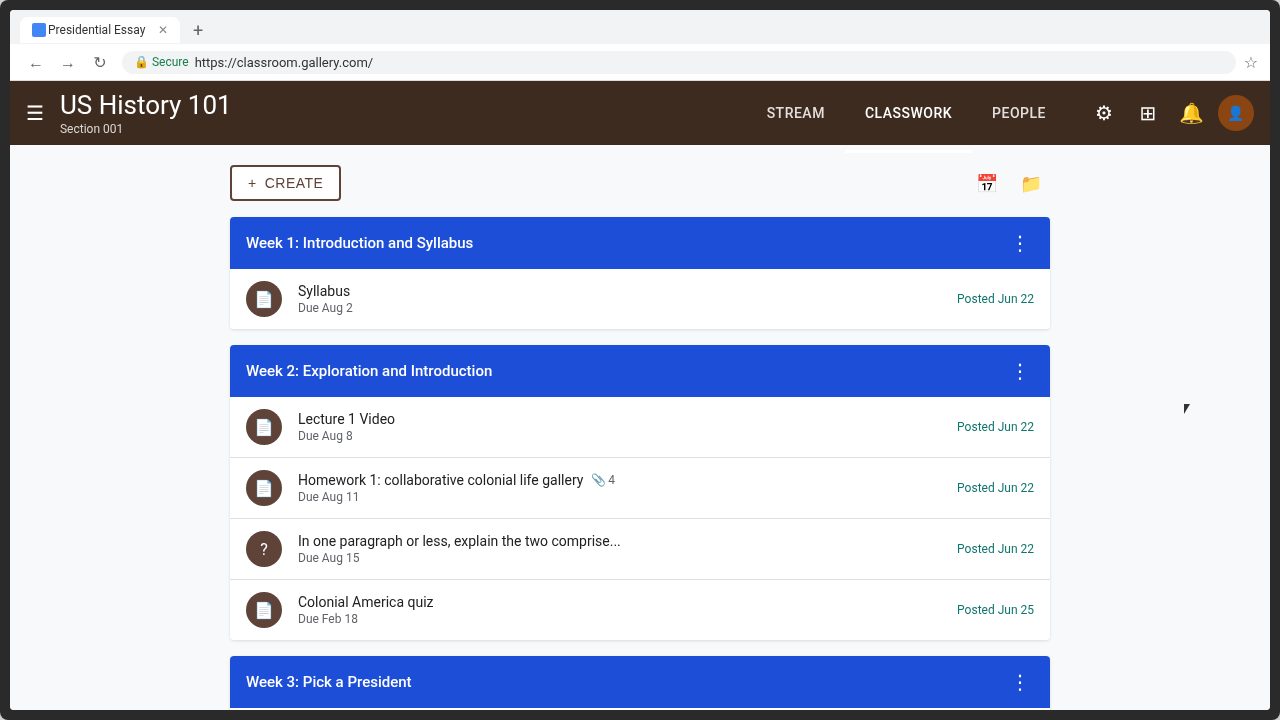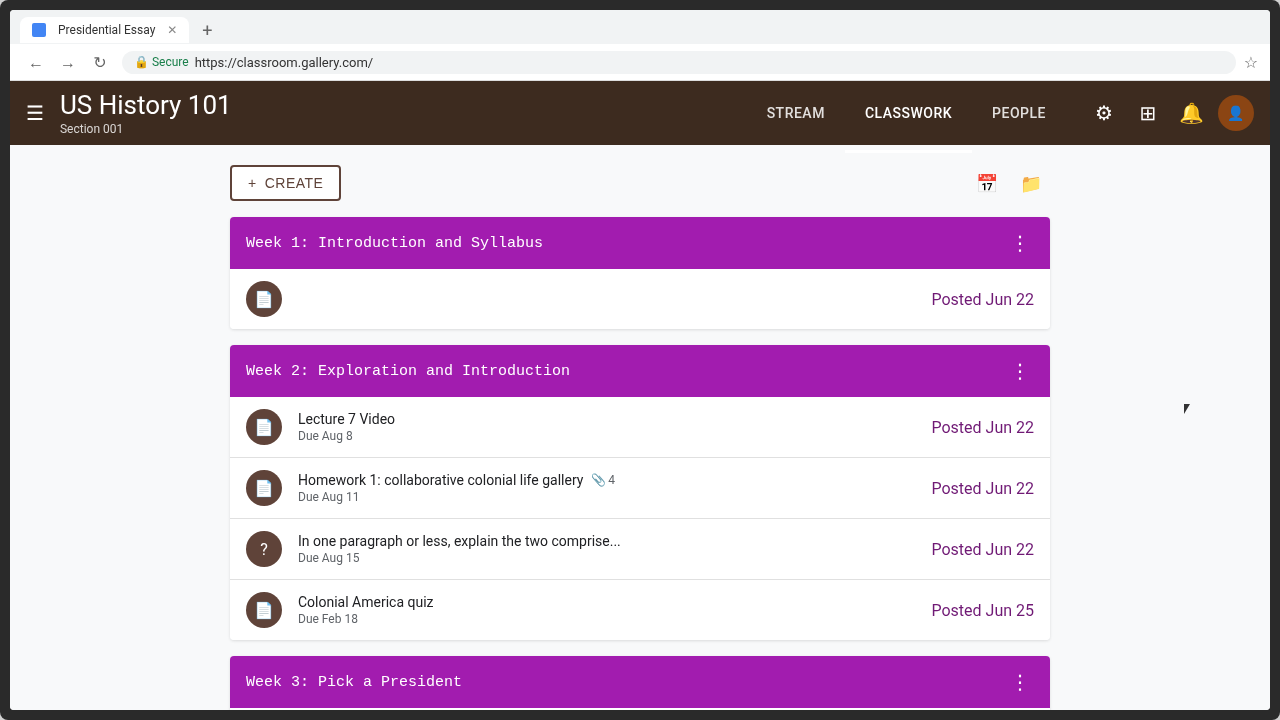--- a/index.html
+++ b/index.html
@@ -45,21 +45,21 @@
       padding: 6px 10px 0;
       gap: 4px;
     }
 
     .tab {
       background: #fff;
       border-radius: 8px 8px 0 0;
       padding: 6px 12px;
       display: flex;
       align-items: flex-end;
-      gap: 12px;
+      gap: 2px;
       font-size: 12px;
       color: #333;
       min-width: 160px;
     }
 
     .tab-favicon {
       width: 14px;
       height: 14px;
       background: #4285f4;
       border-radius: 2px;
@@ -295,28 +295,27 @@
 
     
     .week-section {
       margin-bottom: 16px;
       border-radius: 4px;
       overflow: hidden;
       box-shadow: 0 1px 3px rgba(0,0,0,0.12);
     }
 
     .week-header {
-      background: #a21caf;
+      background: #1d4ed8;
       color: white;
       padding: 12px 16px;
       display: flex;
       align-items: center;
       justify-content: space-between;
       cursor: pointer;
-      font-family: Liberation Mono, monospace;
     }
 
     .week-title {
       font-size: 15px;
       font-weight: 500;
     }
 
     .week-menu-btn {
       color: white;
       font-size: 20px;
@@ -387,22 +386,22 @@
       color: #5f6368;
     }
 
     .assignment-due {
       font-size: 12px;
       color: #5f6368;
       margin-top: 2px;
     }
 
     .assignment-posted {
-      font-size: 16px;
-      color: #701a75;
+      font-size: 12px;
+      color: #0f766e;
       margin-left: auto;
       white-space: nowrap;
     }
 
     
     .cursor {
       position: absolute;
       width: 16px;
       height: 16px;
       pointer-events: none;
@@ -492,39 +491,45 @@
         <div class="week-section">
           <div class="week-header">
             <span class="week-title">Week 1: Introduction and Syllabus</span>
             <div class="week-menu-btn">⋮</div>
           </div>
           <div class="assignment-list">
             <div class="assignment-item">
               <div class="assignment-icon">
                 <span>📄</span>
               </div>
+              <div class="assignment-info">
+                <div class="assignment-title">
+                  <span>Syllabus</span>
+                </div>
+                <div class="assignment-due">Due Aug 2</div>
+              </div>
               <span class="assignment-posted">Posted Jun 22</span>
             </div>
           </div>
         </div>
 
         <div class="week-section">
           <div class="week-header">
             <span class="week-title">Week 2: Exploration and Introduction</span>
             <div class="week-menu-btn">⋮</div>
           </div>
           <div class="assignment-list">
 
             <div class="assignment-item">
               <div class="assignment-icon">
                 <span>📄</span>
               </div>
               <div class="assignment-info">
                 <div class="assignment-title">
-                  <span>Lecture 7 Video</span>
+                  <span>Lecture 1 Video</span>
                 </div>
                 <div class="assignment-due">Due Aug 8</div>
               </div>
               <span class="assignment-posted">Posted Jun 22</span>
             </div>
 
             <div class="assignment-item">
               <div class="assignment-icon">
                 <span>📄</span>
               </div>

